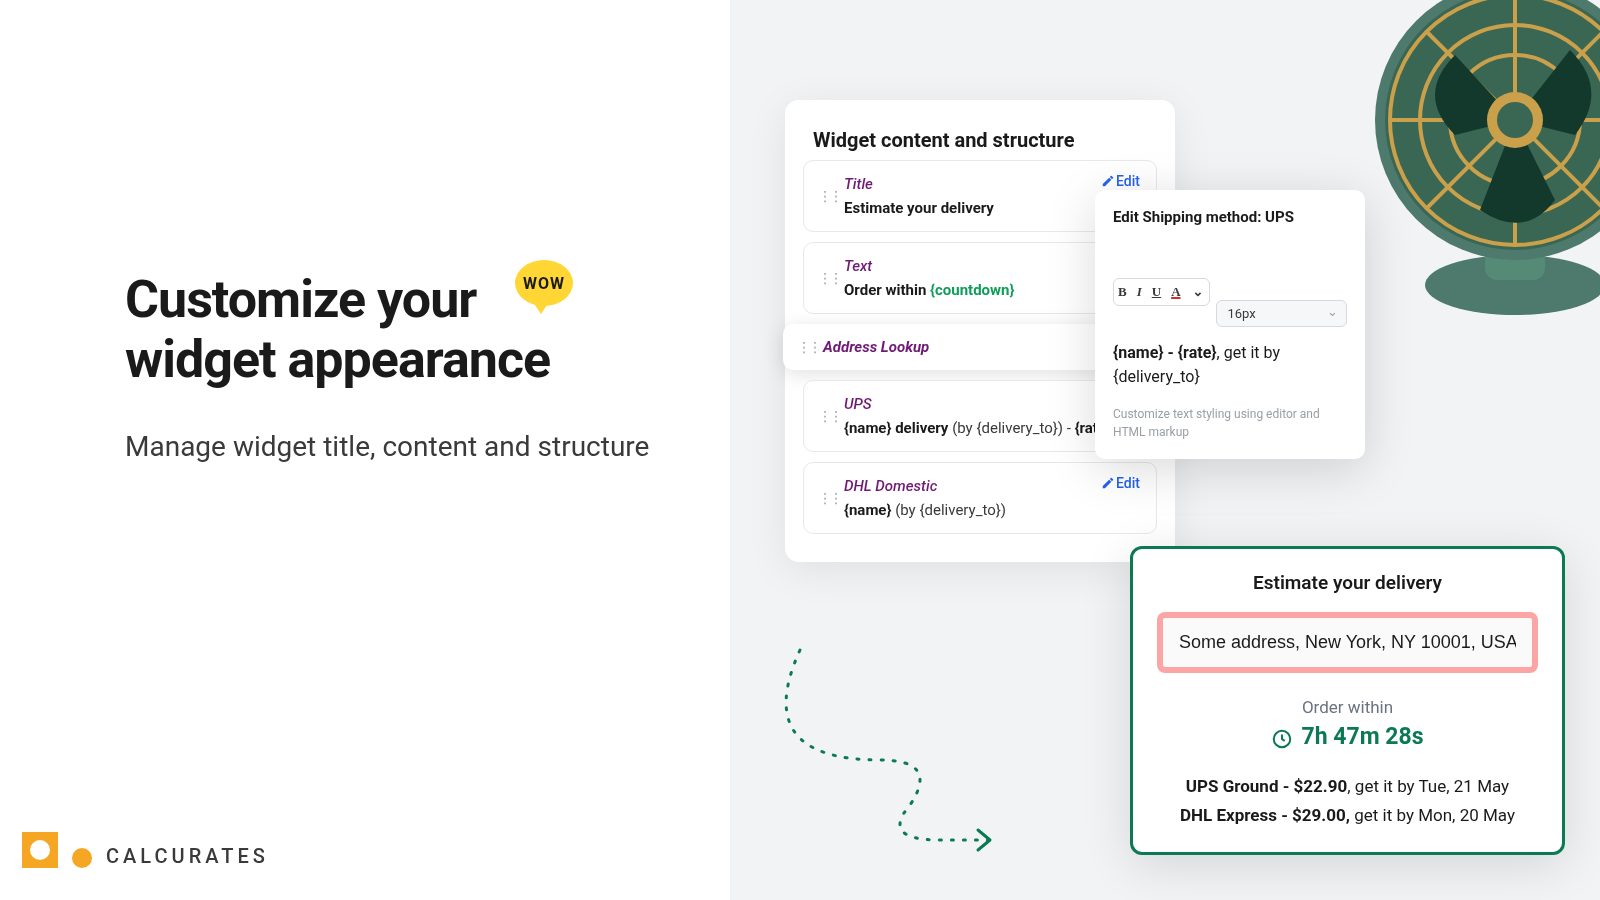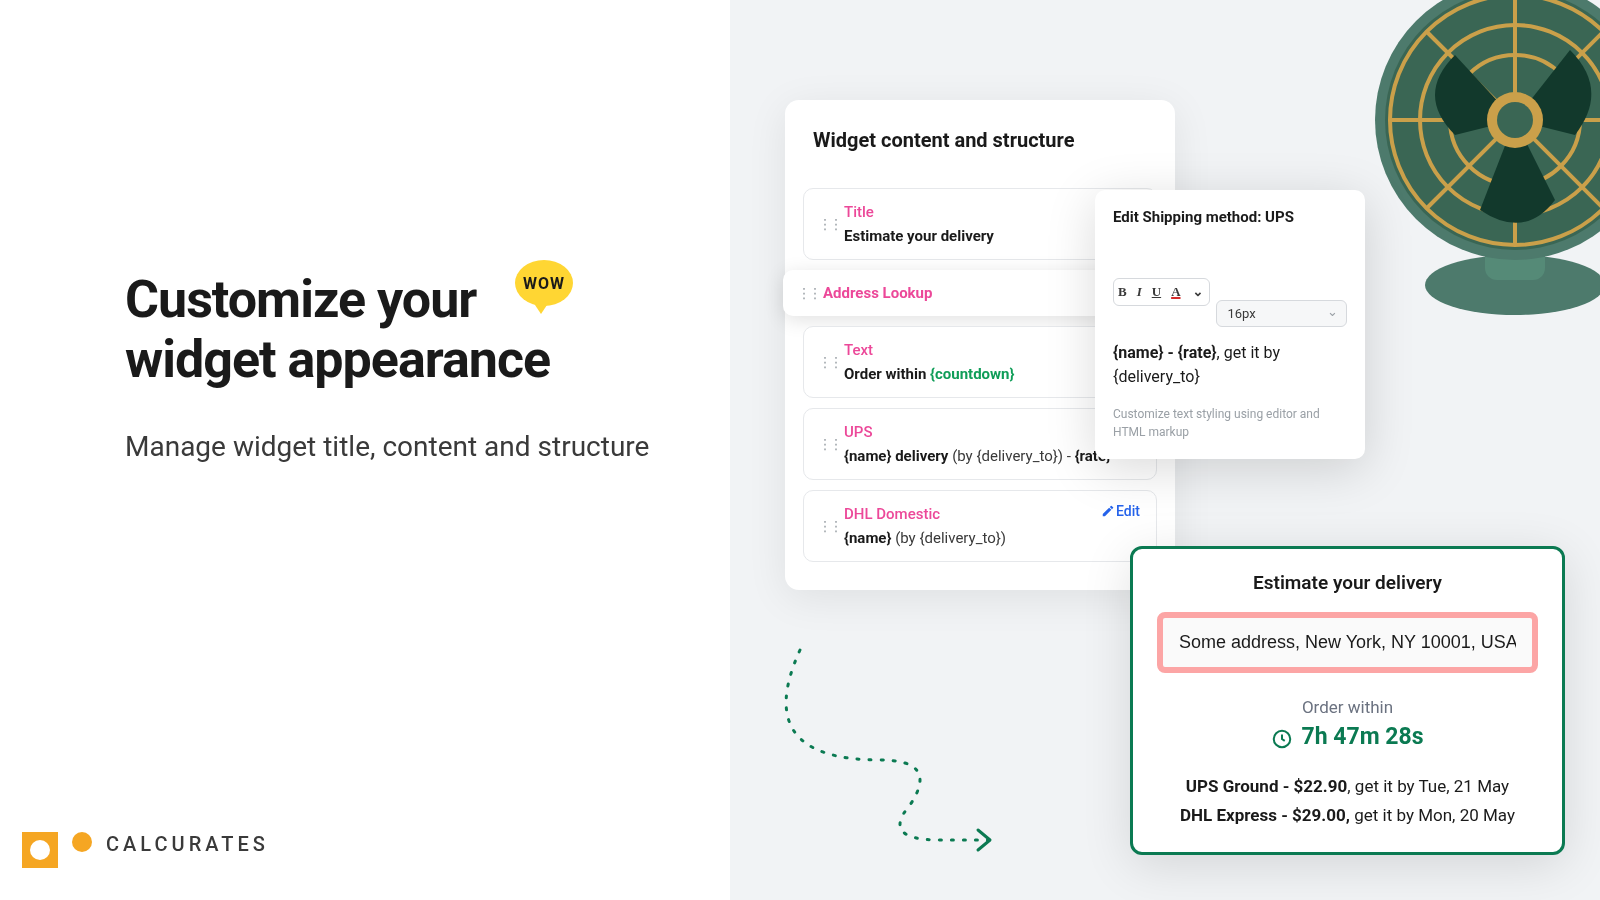--- a/index.html
+++ b/index.html
@@ -54,21 +54,21 @@
       font-size: 28px;
       font-weight: 400;
       color: #3a3a3a;
       line-height: 1.55;
     }
     .logo-area {
       position: absolute;
       bottom: 32px;
       left: 22px;
       display: flex;
-      align-items: flex-start;
+      align-items: flex-end;
       gap: 14px;
     }
     .logo-square {
       width: 36px;
       height: 36px;
       background: #f5a623;
       display: flex;
       align-items: center;
       justify-content: center;
     }
@@ -119,21 +119,21 @@
       background: #fff;
       border-radius: 14px;
       box-shadow: 0 8px 40px rgba(0,0,0,0.08);
       padding: 28px 18px 18px 18px;
     }
     .settings-title {
       font-size: 20px;
       font-weight: 700;
       color: #1a1a1a;
       margin-left: 10px;
-      margin-bottom: 36px;
+      margin-bottom: 8px;
     }
     .widget-item {
       background: #fff;
       border: 1px solid #e6e8eb;
       border-radius: 10px;
       padding: 14px 16px 14px 40px;
       margin-bottom: 10px;
       position: relative;
     }
     .widget-item.active {
@@ -148,22 +148,23 @@
       top: 50%;
       transform: translateY(-50%);
       color: #9aa0a6;
       font-size: 14px;
       line-height: 6px;
       cursor: grab;
     }
     .drag-handle::before { content: "⋮⋮"; letter-spacing: -3px; }
     .item-label {
       font-size: 15px;
-      color: #ec4899;
+      color: #701a75;
       font-weight: 500;
+      font-style: italic;
     }
     .item-value {
       font-size: 15px;
       font-weight: 700;
       color: #1a1a1a;
       margin-top: 6px;
     }
     .item-value .light { font-weight: 400; color: #3a3a3a; }
     .item-value .green { color: #0f9d58; font-weight: 700; }
     .edit-link {
@@ -380,39 +381,39 @@
       <div class="item-label">Title</div>
       <div class="item-value">Estimate your delivery</div>
       <span class="edit-link">
         <svg viewBox="0 0 24 24">
             <path d="M3 17.25V21h3.75l11-11-3.75-3.75-11 11zM20.7 7.04a1 1 0 0 0 0-1.41l-2.34-2.34a1 1 0 0 0-1.41 0l-1.83 1.83 3.75 3.75 1.83-1.83z"></path>
           </svg>
         <span>Edit</span>
       </span>
     </div>
 
-    <div class="widget-item active">
-      <span class="drag-handle"></span>
-      <div class="item-label" style="font-weight:700">Address Lookup</div>
-      <span class="grab-cursor">
-        <svg width="20" height="20" viewBox="0 0 24 24" fill="none" stroke="#1a1a1a" stroke-width="1.6">
-            <path d="M8 11V7a1.5 1.5 0 013 0v4m0-4V5.5a1.5 1.5 0 013 0V11m0-3.5a1.5 1.5 0 013 0V13c0 4-2 7-6 7s-6-3-6-6v-2a1.5 1.5 0 013 0"></path>
-          </svg>
-      </span>
-    </div>
-
     <div class="widget-item">
       <span class="drag-handle"></span>
       <div class="item-label">Text</div>
       <div class="item-value">
         <span>Order within </span><span class="green">{countdown}</span>
       </div>
       <span class="edit-link">
         <svg viewBox="0 0 24 24">
             <path d="M3 17.25V21h3.75l11-11-3.75-3.75-11 11zM20.7 7.04a1 1 0 0 0 0-1.41l-2.34-2.34a1 1 0 0 0-1.41 0l-1.83 1.83 3.75 3.75 1.83-1.83z"></path>
+          </svg>
+      </span>
+    </div>
+
+    <div class="widget-item active">
+      <span class="drag-handle"></span>
+      <div class="item-label" style="font-weight:700">Address Lookup</div>
+      <span class="grab-cursor">
+        <svg width="20" height="20" viewBox="0 0 24 24" fill="none" stroke="#1a1a1a" stroke-width="1.6">
+            <path d="M8 11V7a1.5 1.5 0 013 0v4m0-4V5.5a1.5 1.5 0 013 0V11m0-3.5a1.5 1.5 0 013 0V13c0 4-2 7-6 7s-6-3-6-6v-2a1.5 1.5 0 013 0"></path>
           </svg>
       </span>
     </div>
 
     <div class="widget-item">
       <span class="drag-handle"></span>
       <div class="item-label">UPS</div>
       <div class="item-value">
         <span>{name} delivery</span><span class="light"> (by {delivery_to}) - </span><span>{rate}</span>
       </div>

